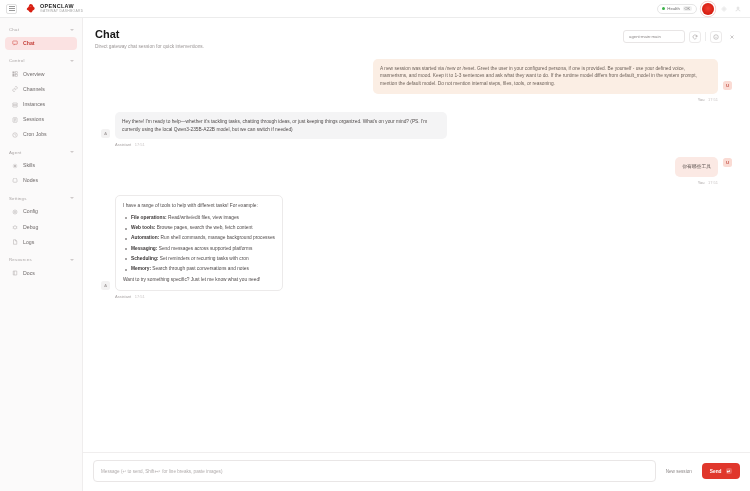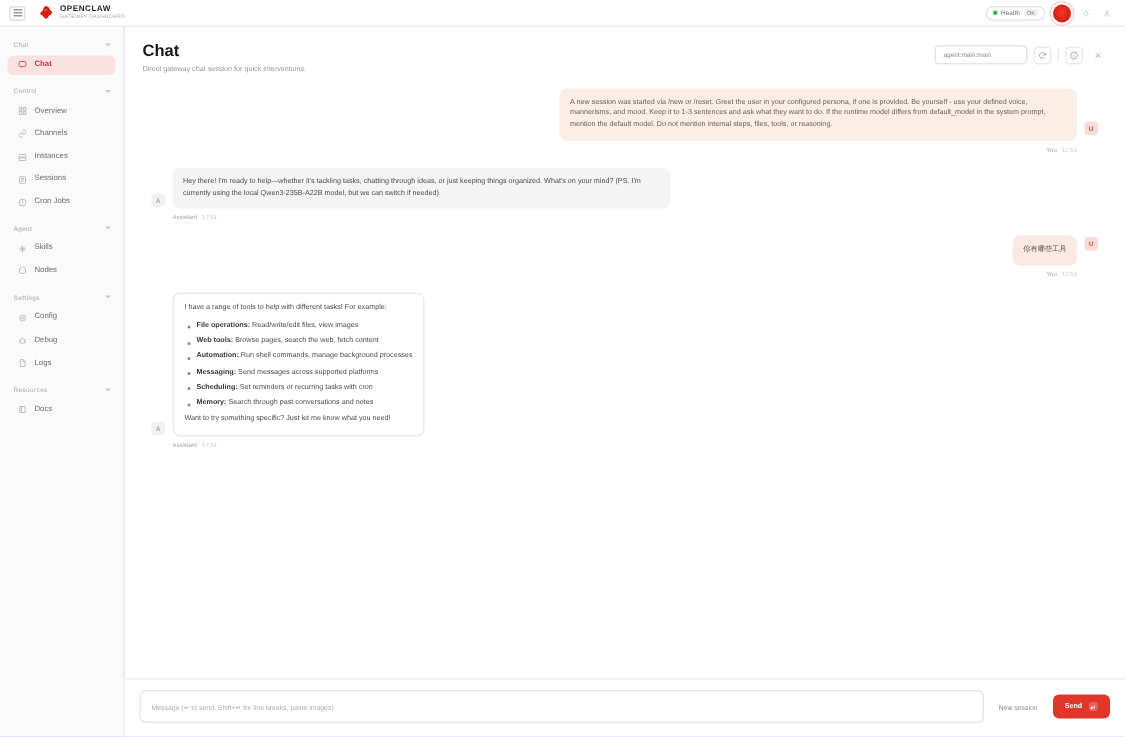--- a/index.html
+++ b/index.html
@@ -4,21 +4,21 @@
 <style>
   * { box-sizing: border-box; }
   html, body {
     margin: 0; padding: 0;
     width: 750px; height: 491px;
     overflow: hidden;
     background: #ffffff;
     font-family: "Liberation Sans", sans-serif;
     -webkit-font-smoothing: antialiased;
   }
-  .app { display: flex; flex-direction: column; width: 750px; height: 491px; background: #8b5cf6; }
+  .app { display: flex; flex-direction: column; width: 750px; height: 491px; background: #e5e5e5; }
 
   
   .topbar {
     height: 18px; flex: 0 0 18px;
     background: #ffffff;
     border-bottom: 1px solid #ececec;
     display: flex; align-items: center;
     padding: 0 6px;
     position: relative;
   }

